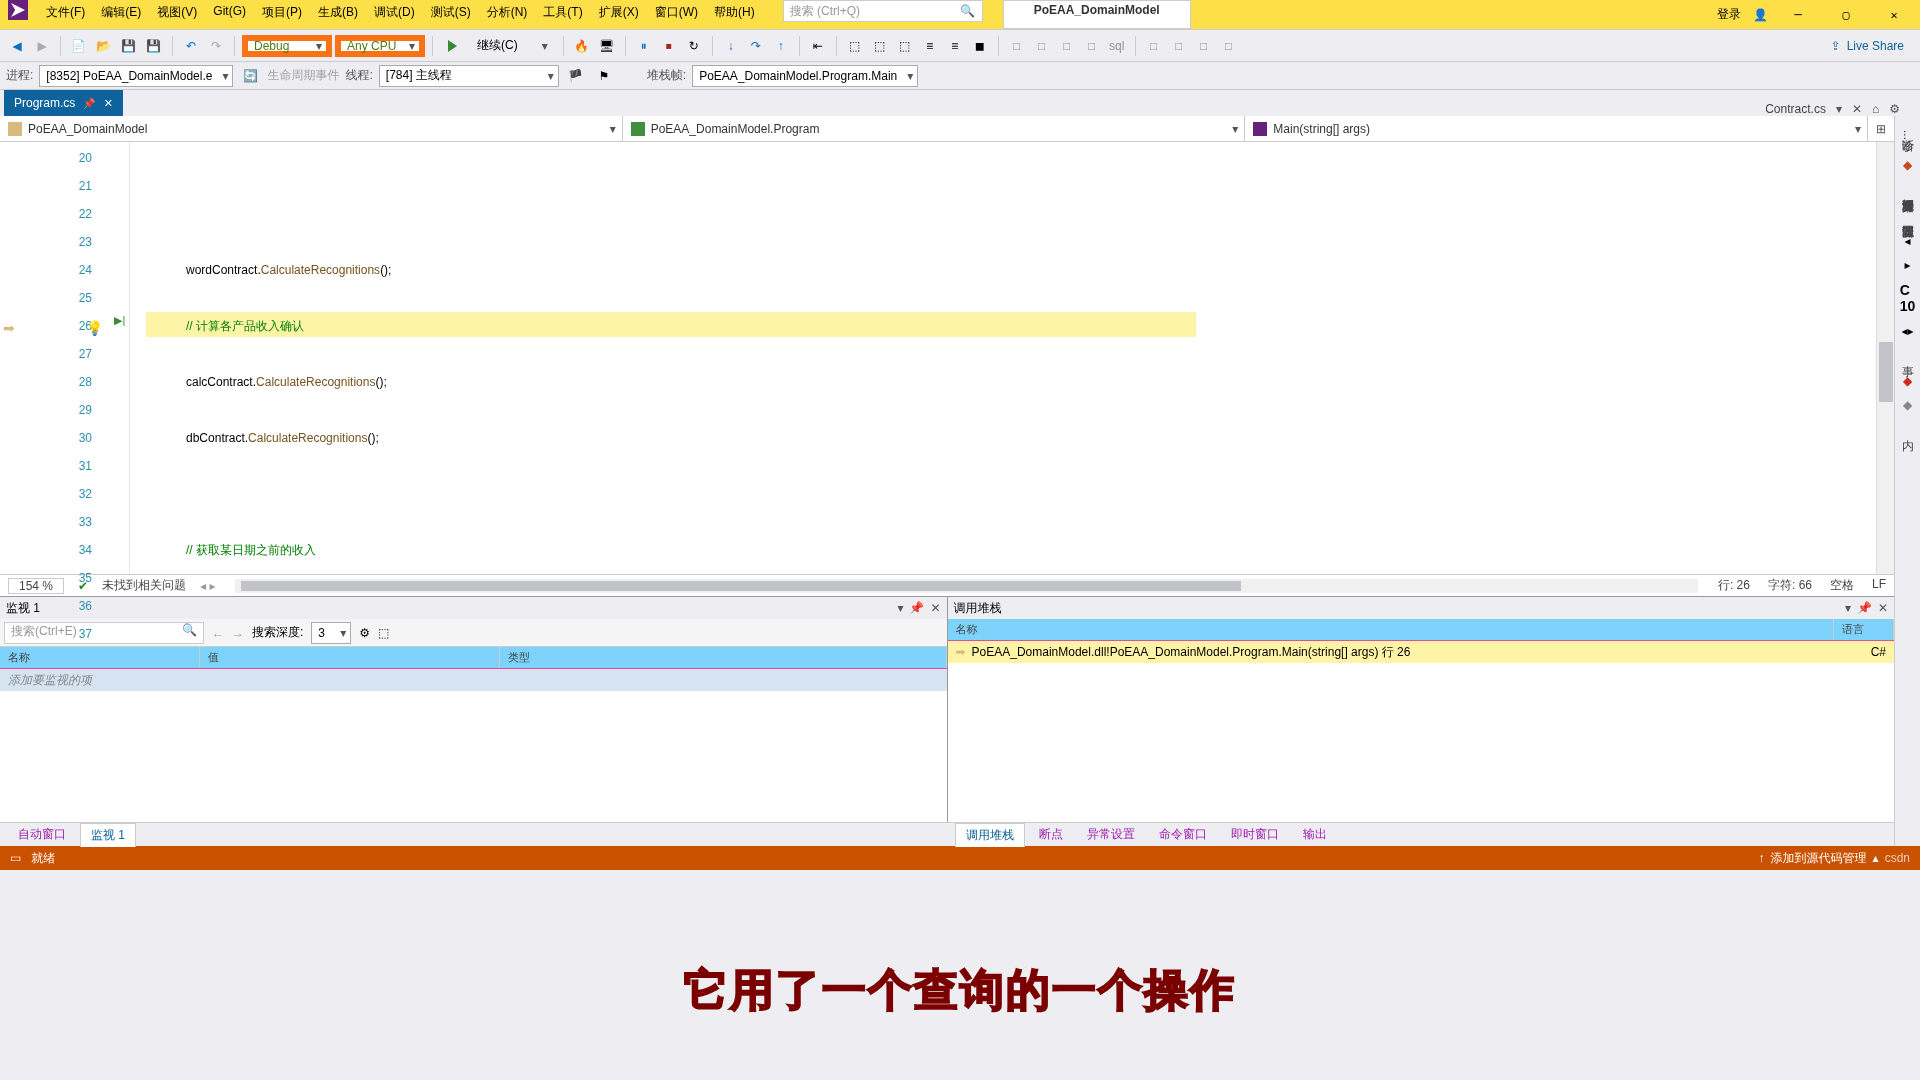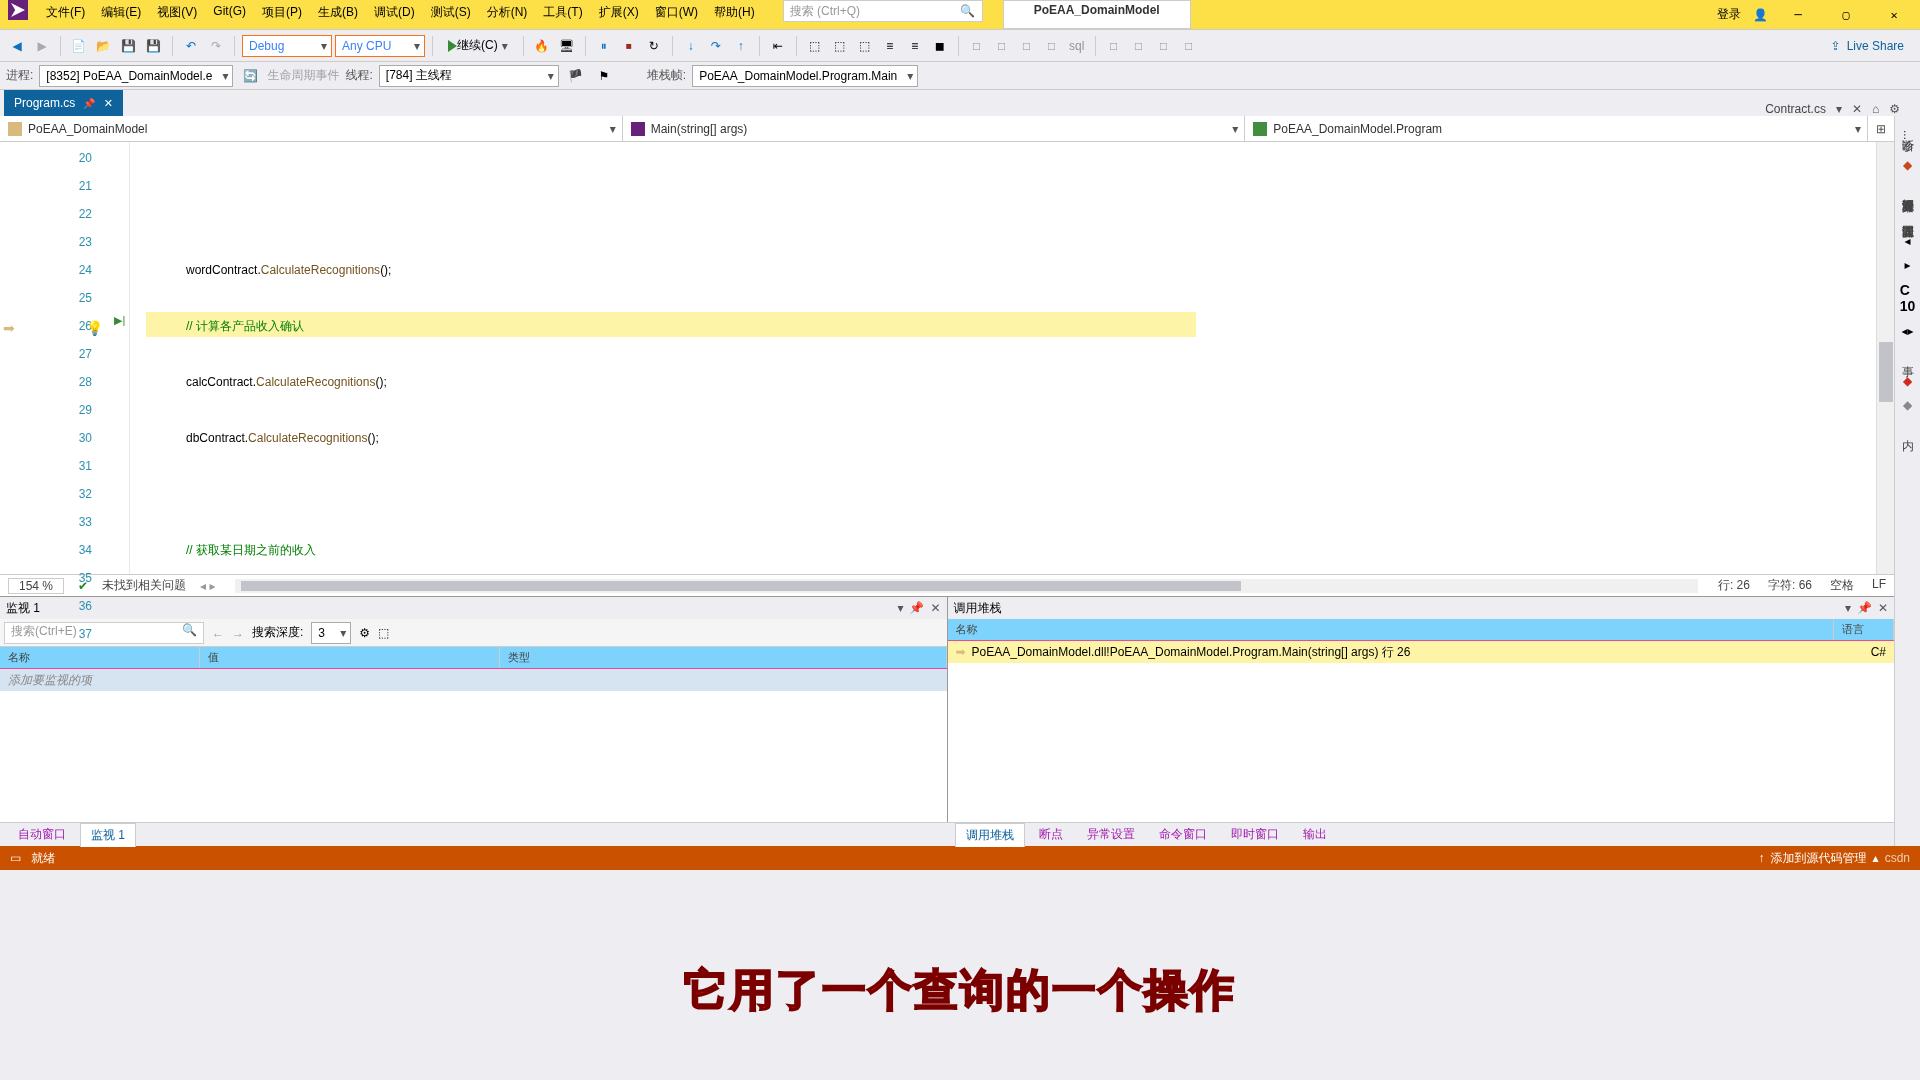--- a/index.html
+++ b/index.html
@@ -9,23 +9,23 @@
 .vs-logo::before{content:"";position:absolute;width:14px;height:14px;background:#fff;clip-path:polygon(0 0,100% 50%,0 100%,30% 50%);left:3px;top:3px}
 .menu-item{padding:4px 8px;cursor:pointer}
 .title-search{margin-left:20px;width:200px;height:22px;border:1px solid #ccc;background:#fff;padding:0 6px;display:flex;align-items:center;color:#999}
 .title-search .mag{margin-left:auto;color:#555}
 .solution-name{margin-left:20px;font-weight:600;color:#333;background:#fff;border:1px solid #ccc;padding:2px 30px}
 .title-right{margin-left:auto;display:flex;align-items:center;gap:12px}
 .win-btn{width:36px;height:28px;display:flex;align-items:center;justify-content:center;font-family:monospace}
 .toolbar{height:32px;background:#eeeef2;display:flex;align-items:center;padding:0 6px;gap:3px;border-bottom:1px solid #ccc}
 .tb-btn{width:22px;height:22px;display:flex;align-items:center;justify-content:center;border:1px solid transparent}
 .tb-sep{width:1px;height:20px;background:#ccc;margin:0 4px}
-.tb-combo{height:22px;border:1px solid #f97316;background:#fff;padding:0 18px 0 6px;display:flex;align-items:center;color:#3b82f6;position:relative;min-width:90px}
+.tb-combo{height:22px;border:6px solid #f97316;background:#fff;padding:0 18px 0 6px;display:flex;align-items:center;color:#4d7c0f;position:relative;min-width:90px}
 .tb-combo::after{content:"▾";position:absolute;right:4px;color:#555}
-.run-btn{display:flex;align-items:center;gap:0;padding:0 8px;height:22px}
+.run-btn{display:flex;align-items:center;gap:20px;padding:0 8px;height:22px}
 .liveshare{margin-left:auto;display:flex;align-items:center;gap:6px;padding:0 10px;color:#0e639c}
 .toolbar2{height:28px;background:#eeeef2;display:flex;align-items:center;padding:0 6px;gap:6px;border-bottom:1px solid #ccc}
 .tb2-label{color:#555}
 .tb2-combo{height:22px;border:1px solid #ababab;background:#fff;padding:0 20px 0 6px;display:flex;align-items:center;position:relative;min-width:170px}
 .tb2-combo::after{content:"▾";position:absolute;right:4px;color:#555}
 .tabbar{height:26px;background:#eeeef2;display:flex;align-items:flex-end;padding-left:4px}
 .tab{padding:4px 10px;background:#0e639c;color:#fff;display:flex;align-items:center;gap:8px;height:26px}
 .tab .pin{font-size:10px}
 .tab .close{font-size:11px}
 .tab-right{margin-left:auto;display:flex;align-items:center;gap:10px;padding-right:20px;color:#555}
@@ -194,26 +194,26 @@
 
 <div style="display:flex">
 <div style="flex:1">
 
 <div class="navbar">
   <div class="nav-combo">
           <span class="ico"></span>
           <span>PoEAA_DomainModel</span>
         </div>
   <div class="nav-combo">
+          <span class="ico" style="background:#418f3e"></span>
+          <span>PoEAA_DomainModel.Program</span>
+        </div>
+  <div class="nav-combo">
           <span class="ico" style="background:#68217a"></span>
           <span>Main(string[] args)</span>
-        </div>
-  <div class="nav-combo">
-          <span class="ico" style="background:#418f3e"></span>
-          <span>PoEAA_DomainModel.Program</span>
         </div>
   <div class="nav-plus">⊞</div>
 </div>
 
 <div class="main">
   <div class="gutter">
     <div class="arrow-cur">➡</div>
     <div class="bulb">💡</div>
     <div class="ln">20</div>
           <div class="ln">21</div>

